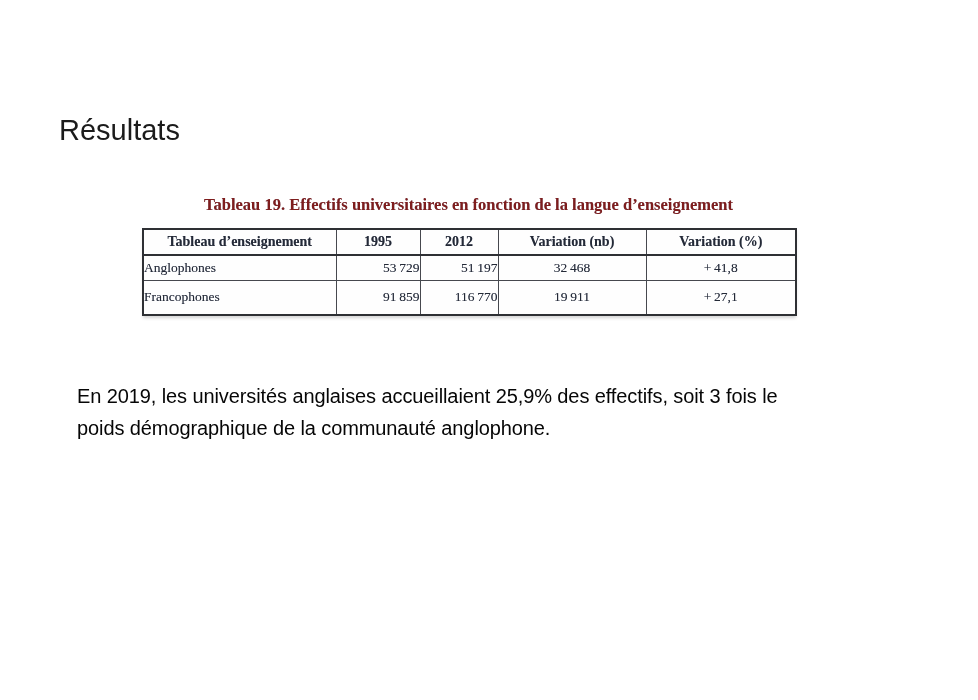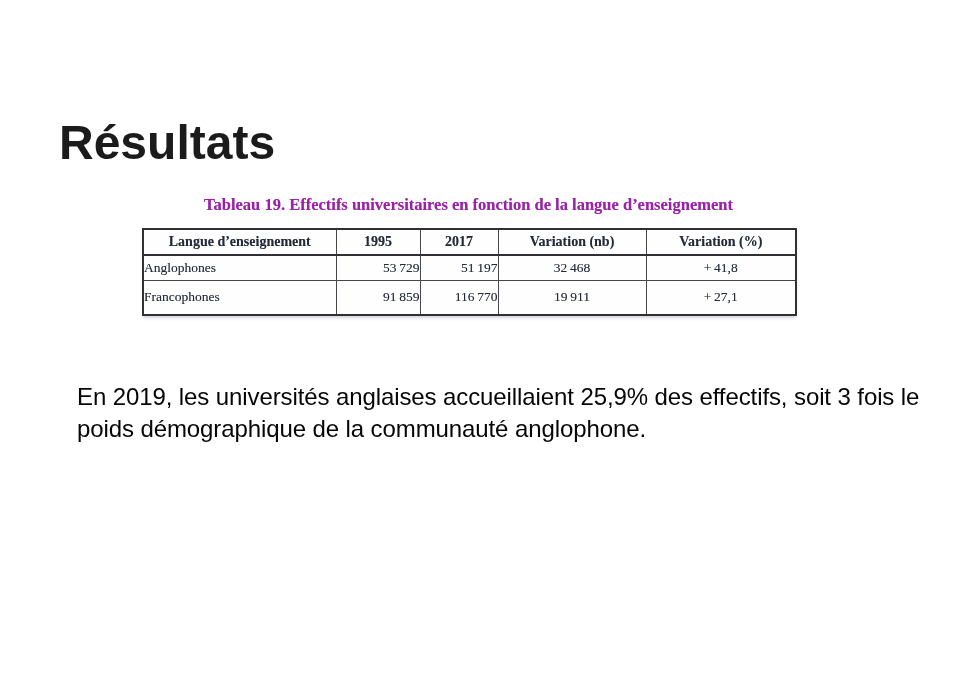--- a/index.html
+++ b/index.html
@@ -14,43 +14,43 @@
     overflow: hidden;
     font-family: "Liberation Sans", sans-serif;
   }
 
   
   .slide-title {
     position: absolute;
     left: 59px;
     top: 91px;
     font-family: "Liberation Sans", sans-serif;
-    font-size: 48px;
-    font-weight: 700;
+    font-size: 29px;
+    font-weight: 400;
     line-height: 40px;
     color: #1b1b1b;
     letter-spacing: 0px;
     white-space: nowrap;
   }
 
   
   .figure {
     position: absolute;
     left: 142px;
     top: 193px;
     width: 653px;
     filter: blur(0.2px);
   }
   .figure-caption {
     text-align: center;
     font-family: "Liberation Serif", serif;
     font-weight: bold;
     font-size: 16.5px;
     line-height: 23px;
-    color: #a21caf;
+    color: #7f1d1d;
     text-shadow: 0 0 0.6px rgba(45, 55, 90, 0.45);
   }
   .caption-line {
     white-space: nowrap;
   }
 
   table.scan-table {
     margin-top: 12px;
     border-collapse: collapse;
     table-layout: fixed;
@@ -89,21 +89,21 @@
   td.cell-right   { text-align: right; padding-right: 9px; }
   td.cell-center  { text-align: center; }
 
   
   .body-text {
     position: absolute;
     left: 77px;
     top: 381px;
     width: 860px;
     font-family: "Liberation Sans", sans-serif;
-    font-size: 24px;
+    font-size: 20px;
     line-height: 31.5px;
     color: #060606;
     letter-spacing: -0.1px;
   }
   .body-text .text-line {
     white-space: nowrap;
   }
 </style>
 </head>
 <body>
@@ -118,23 +118,23 @@
   <table class="scan-table">
     <colgroup>
       <col style="width:193px">
       <col style="width:84px">
       <col style="width:78px">
       <col style="width:148px">
       <col style="width:150px">
     </colgroup>
     <thead>
       <tr>
-        <th>Langue d’enseignement</th>
+        <th>Tableau d’enseignement</th>
         <th>1995</th>
-        <th>2017</th>
+        <th>2012</th>
         <th>Variation (nb)</th>
         <th>Variation (%)</th>
       </tr>
     </thead>
     <tbody>
       <tr class="row-1">
         <td class="cell-label">Anglophones</td>
         <td class="cell-right">53 729</td>
         <td class="cell-right">51 197</td>
         <td class="cell-center">32 468</td>

